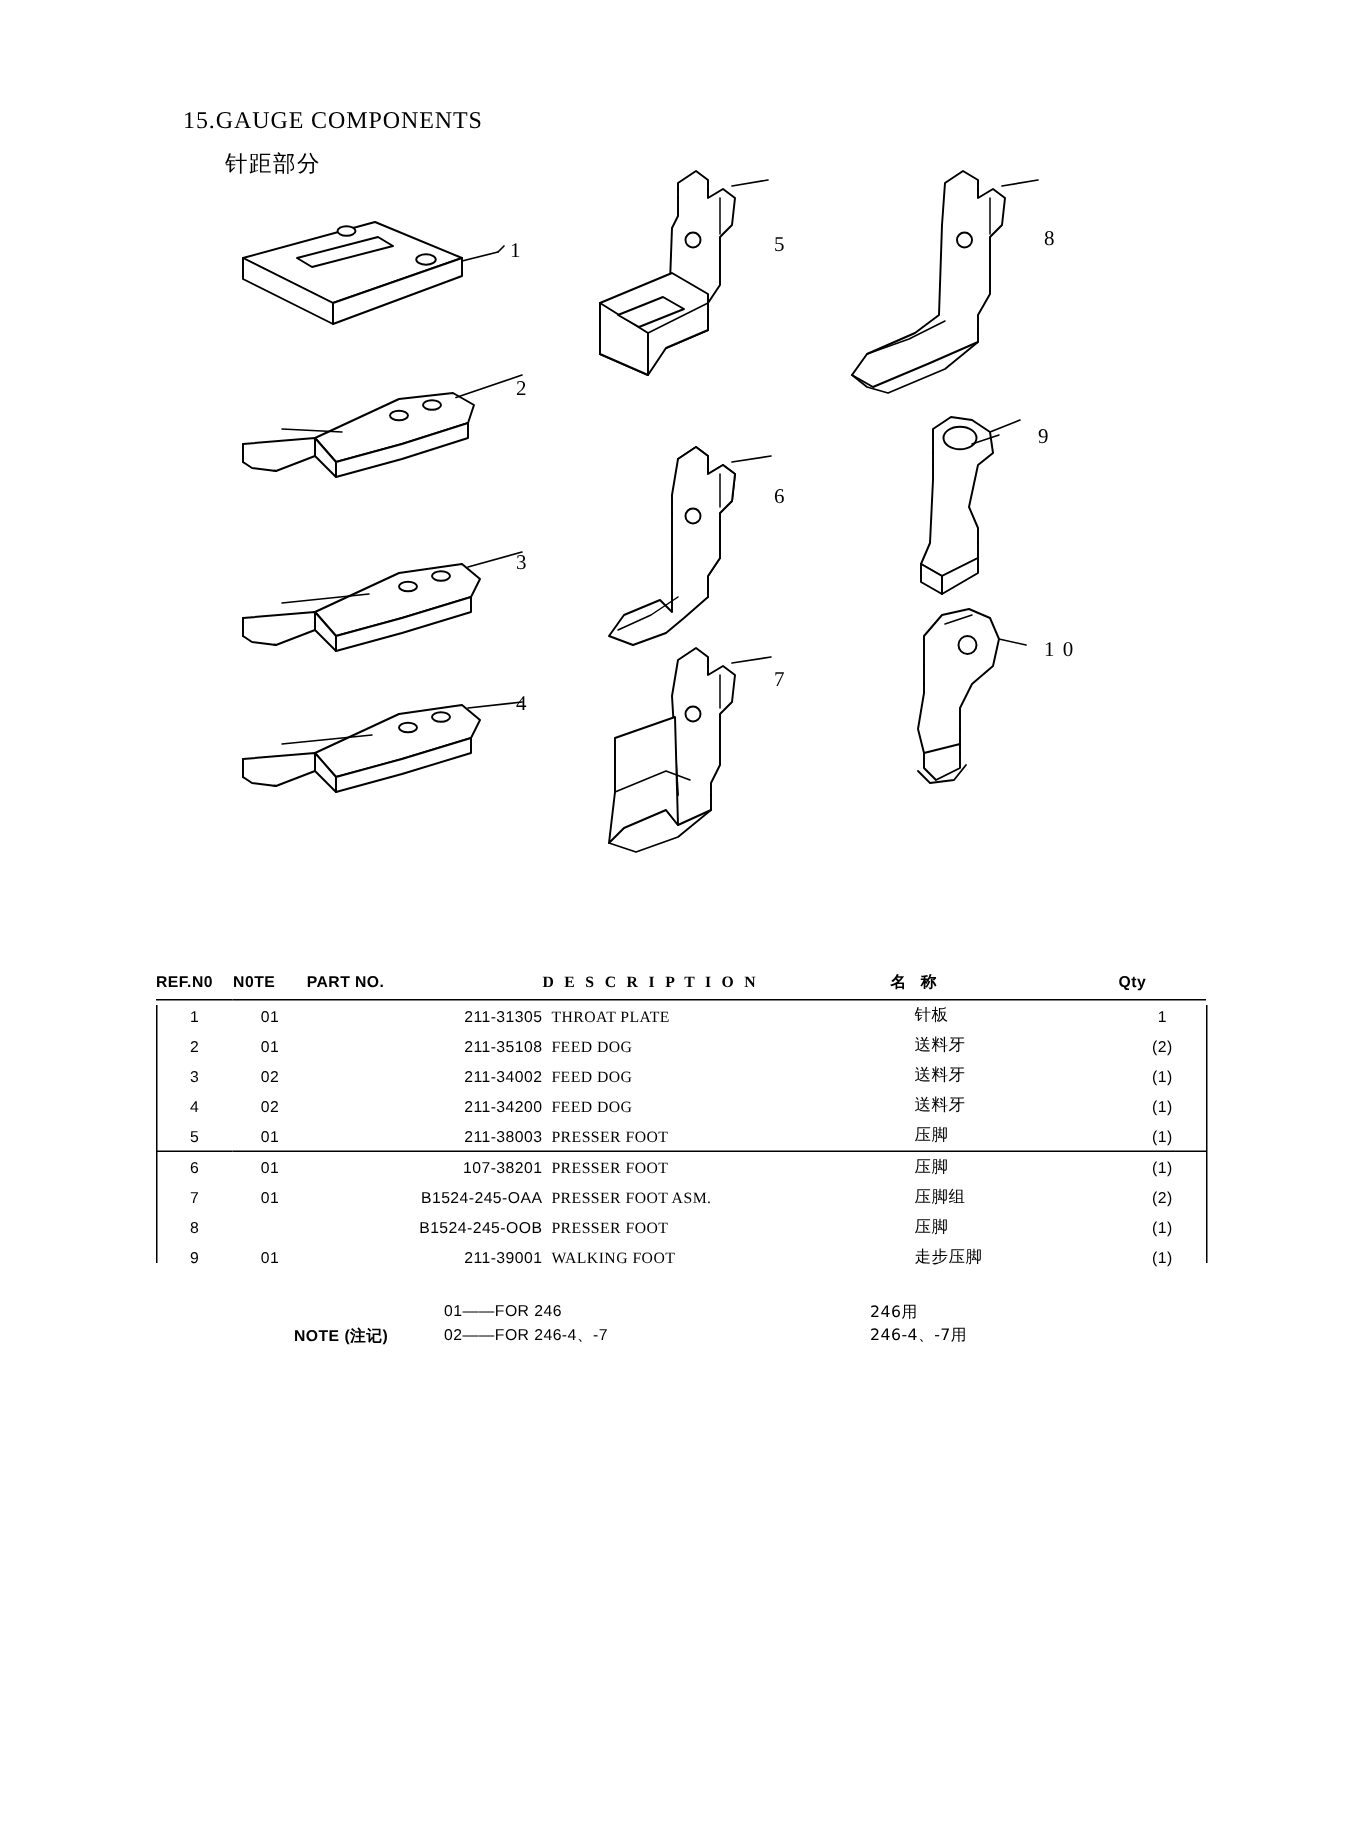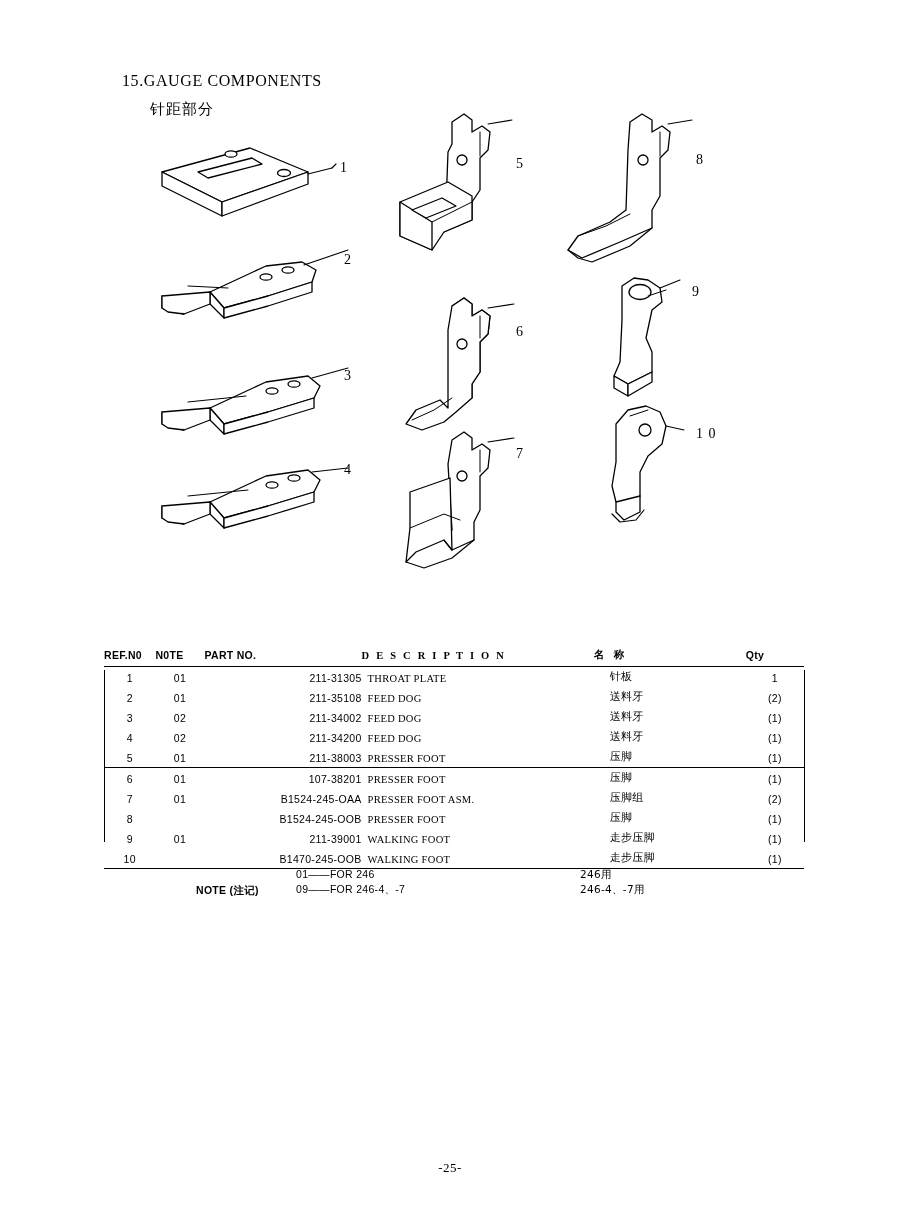--- a/index.html
+++ b/index.html
@@ -374,39 +374,30 @@
           <td class="col-qty">(1)</td>
         </tr>
         <tr>
           <td class="col-ref">9</td>
           <td class="col-note">01</td>
           <td class="col-part">211-39001</td>
           <td class="col-desc">WALKING FOOT</td>
           <td class="col-name">走步压脚</td>
           <td class="col-qty">(1)</td>
         </tr>
-        <tr class="rule-bottom">
-          <td class="col-ref">10</td>
-          <td class="col-note"></td>
-          <td class="col-part">B1470-245-OOB</td>
-          <td class="col-desc">WALKING FOOT</td>
-          <td class="col-name">走步压脚</td>
-          <td class="col-qty">(1)</td>
-        </tr>
       </tbody>
     </table>
   </div>
 
   <div id="note">
     <span class="note-label">NOTE (注记)</span>
     <div class="note-row">
       <span class="nr-code">01——FOR 246</span>
       <span class="nr-cn">246用</span>
     </div>
     <div class="note-row">
-      <span class="nr-code">09——FOR 246-4、-7</span>
+      <span class="nr-code">02——FOR 246-4、-7</span>
       <span class="nr-cn">246-4、-7用</span>
     </div>
   </div>
 
-  <div id="footer">-25-</div>
 
 </div>
 
 </body></html>

